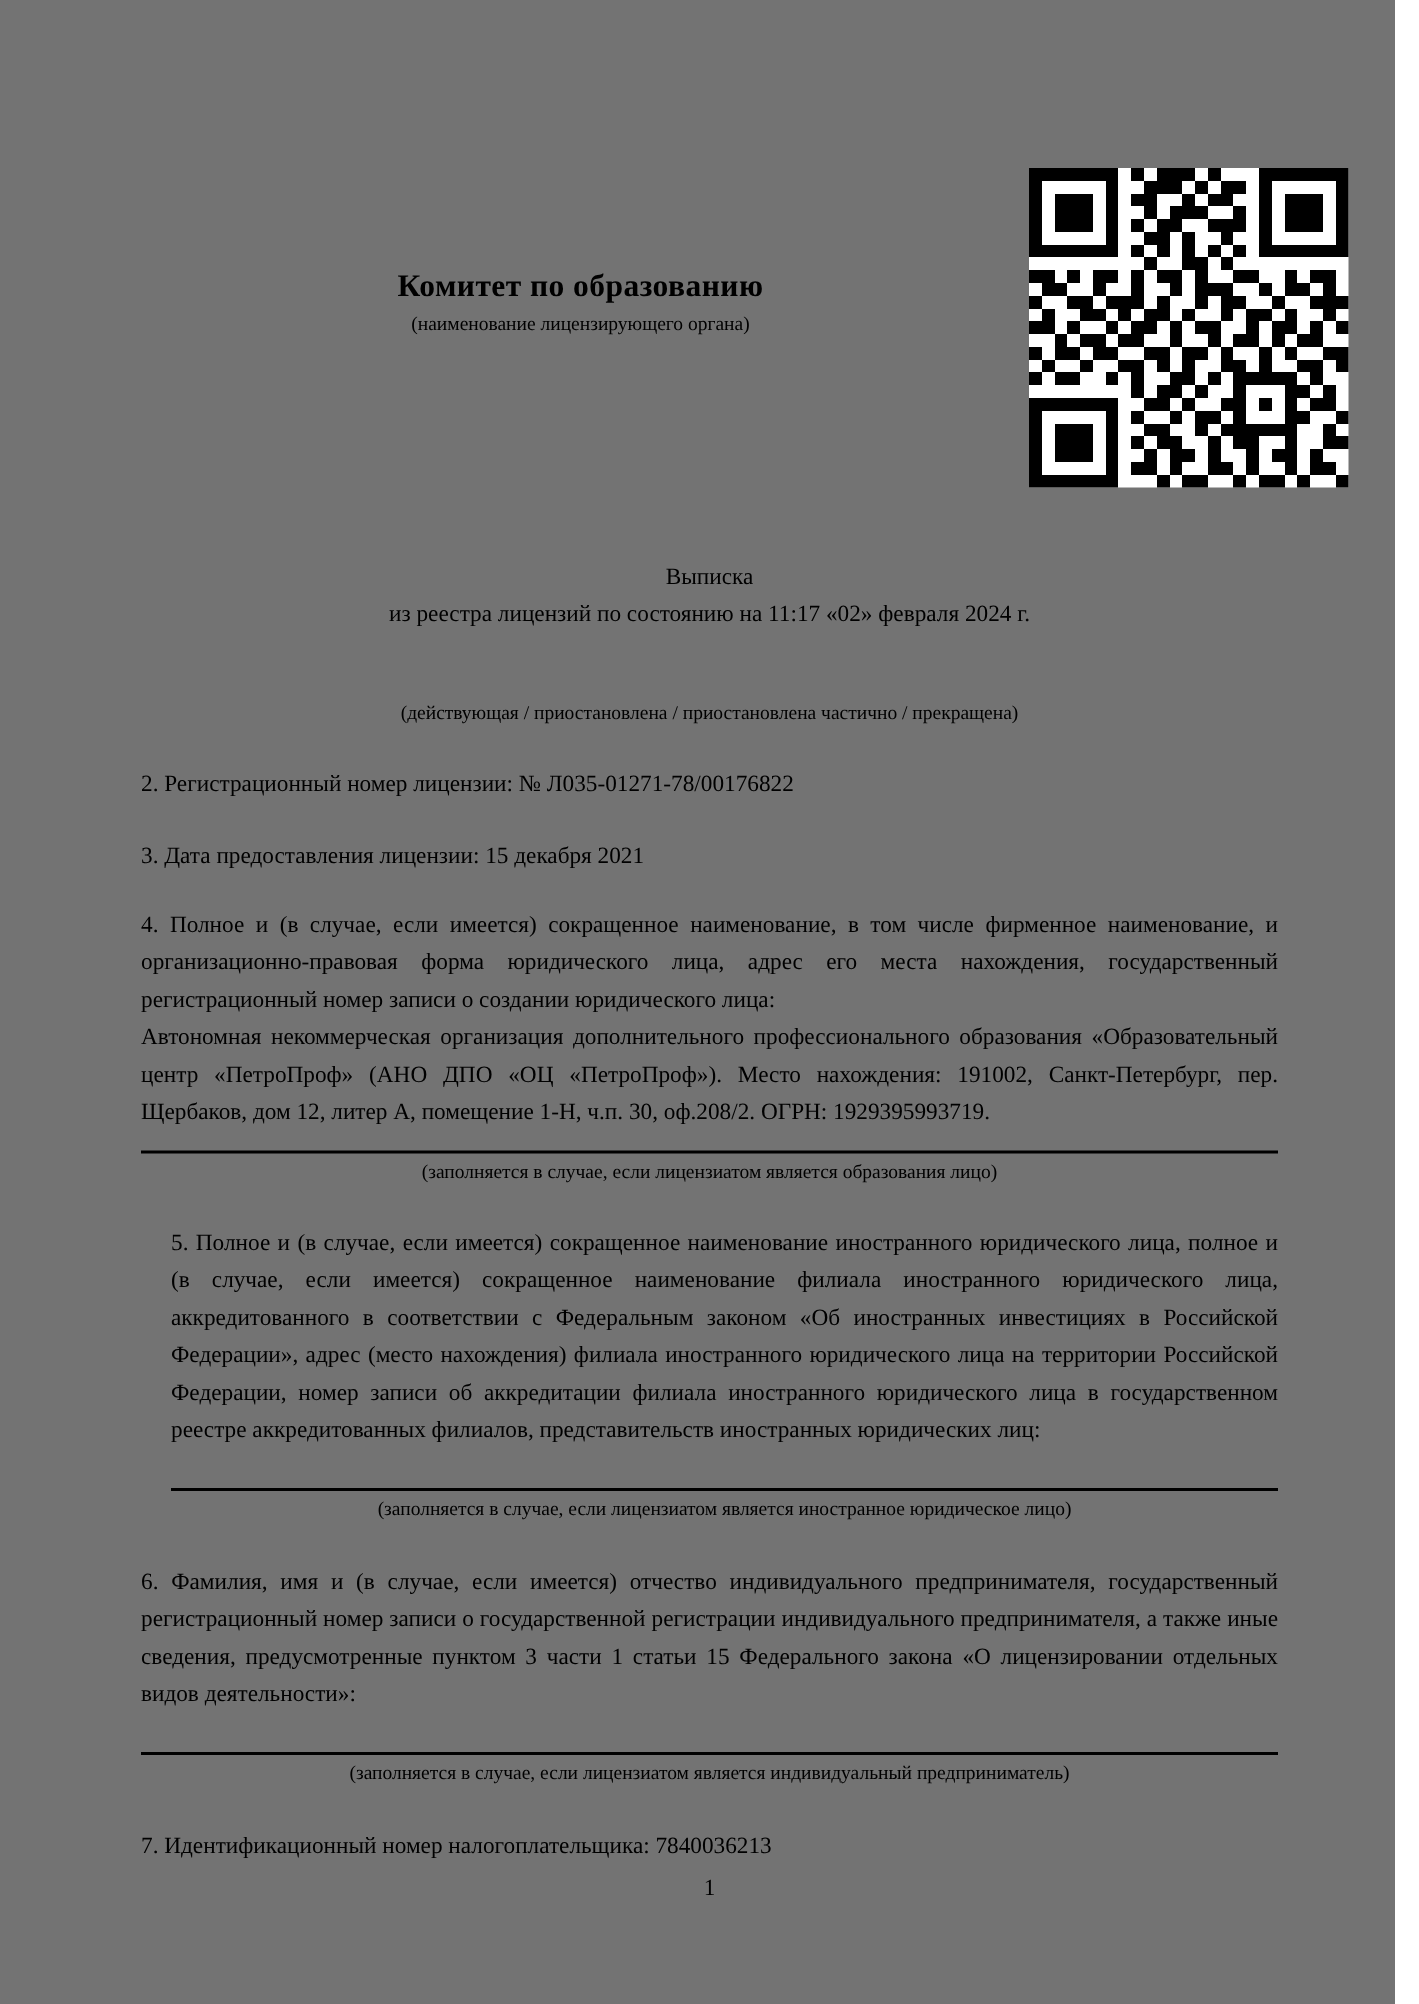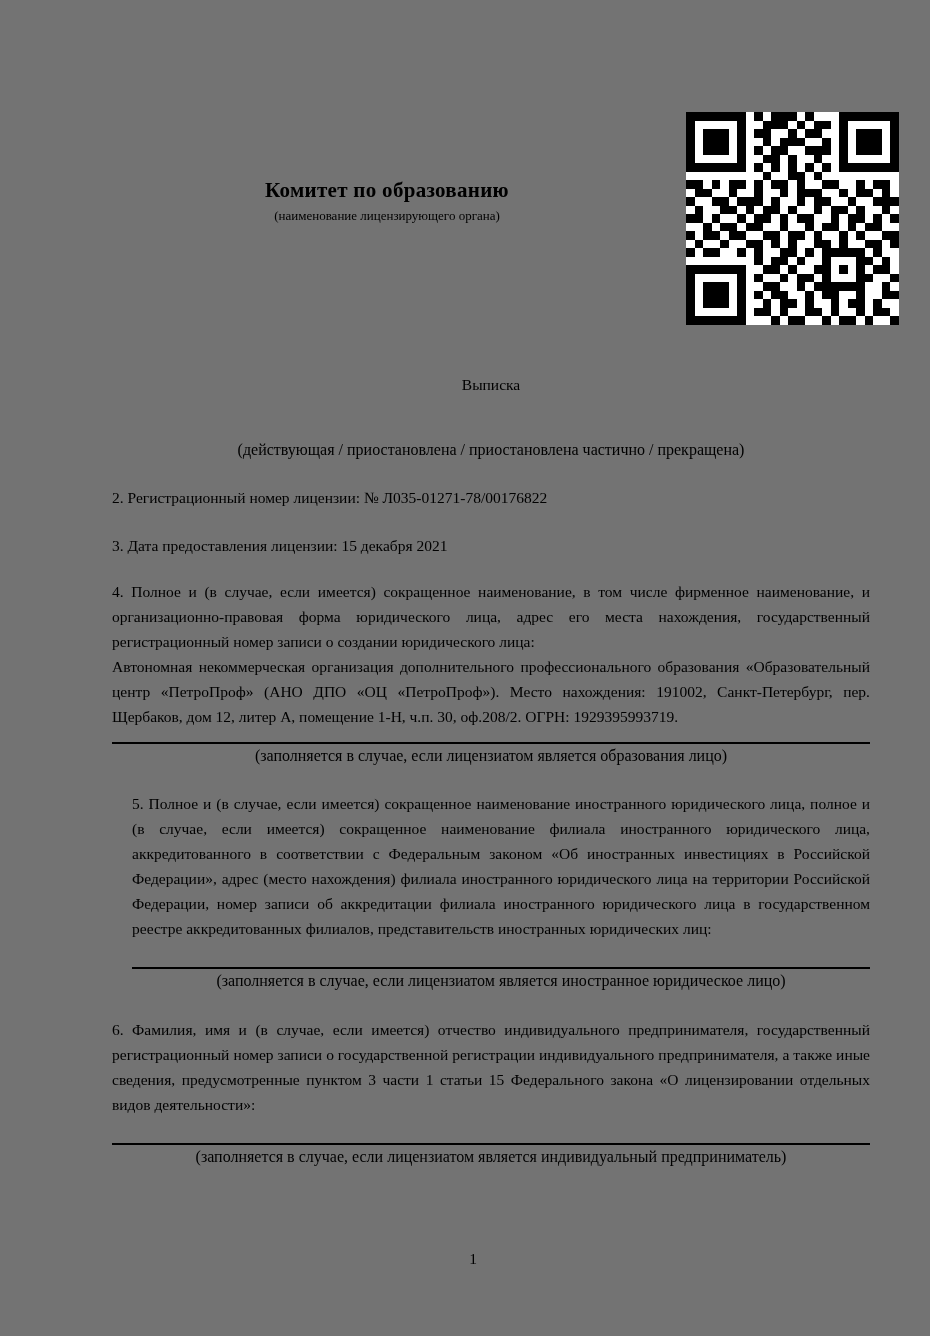--- a/index.html
+++ b/index.html
@@ -35,40 +35,40 @@
   .qr {
     position: absolute;
     left: 686px;
     top: 112px;
     width: 213px;
     height: 213px;
   }
   .qr svg { display: block; width: 213px; height: 213px; }
   .content {
     position: absolute;
-    left: 112px;
+    left: 94px;
     top: 372px;
     width: 758px;
     font-size: 15.5px;
     line-height: 25px;
   }
   .doc-title {
     text-align: center;
   }
   .item { margin: 0; }
   .item-1 { margin-top: 44px; }
   .item-2 { margin-top: 26px; }
   .item-3 { margin-top: 23px; }
   .item-4 { margin-top: 21px; }
   .item-5 { margin-top: 26px; margin-left: 20px; }
   .item-6 { margin-top: 27px; }
   .item-7 { margin-top: 27px; }
   .hint {
     text-align: center;
-    font-size: 16px;
+    font-size: 13px;
     line-height: 18px;
   }
   .hint-inline {
     margin-top: 1px;
   }
   .justified {
     text-align: justify;
   }
   .fill-line {
     border: 0;
@@ -428,20 +428,21 @@
           <rect x="21" y="24" width="1" height="1"></rect>
           <rect x="24" y="24" width="1" height="1"></rect>
         </g>
       </svg>
     </div>
 
   <div class="content">
 
     <div class="doc-title">
       <div>Выписка</div>
+      <div>из реестра лицензий по состоянию на 11:17 «02» февраля 2024 г.</div>
     </div>
 
     <div class="item item-1">
       <div class="hint hint-inline">(действующая / приостановлена / приостановлена частично / прекращена)</div>
     </div>
 
     <div class="item item-2">
       <div>2. Регистрационный номер лицензии: № Л035-01271-78/00176822</div>
     </div>
 
@@ -461,18 +462,21 @@
       <hr class="fill-line line-gap-big">
       <div class="hint hint-under-line">(заполняется в случае, если лицензиатом является иностранное юридическое лицо)</div>
     </div>
 
     <div class="item item-6">
       <div class="justified">6. Фамилия, имя и (в случае, если имеется) отчество индивидуального предпринимателя, государственный регистрационный номер записи о государственной регистрации индивидуального предпринимателя, а также иные сведения, предусмотренные пунктом 3 части 1 статьи 15 Федерального закона «О лицензировании отдельных видов деятельности»:</div>
       <hr class="fill-line line-gap-big">
       <div class="hint hint-under-line">(заполняется в случае, если лицензиатом является индивидуальный предприниматель)</div>
     </div>
 
+    <div class="item item-7">
+      <div>7. Идентификационный номер налогоплательщика: 7840036213</div>
+    </div>
 
   </div>
 
   <div class="page-number">1</div>
 
 </div>
 
 </body></html>

